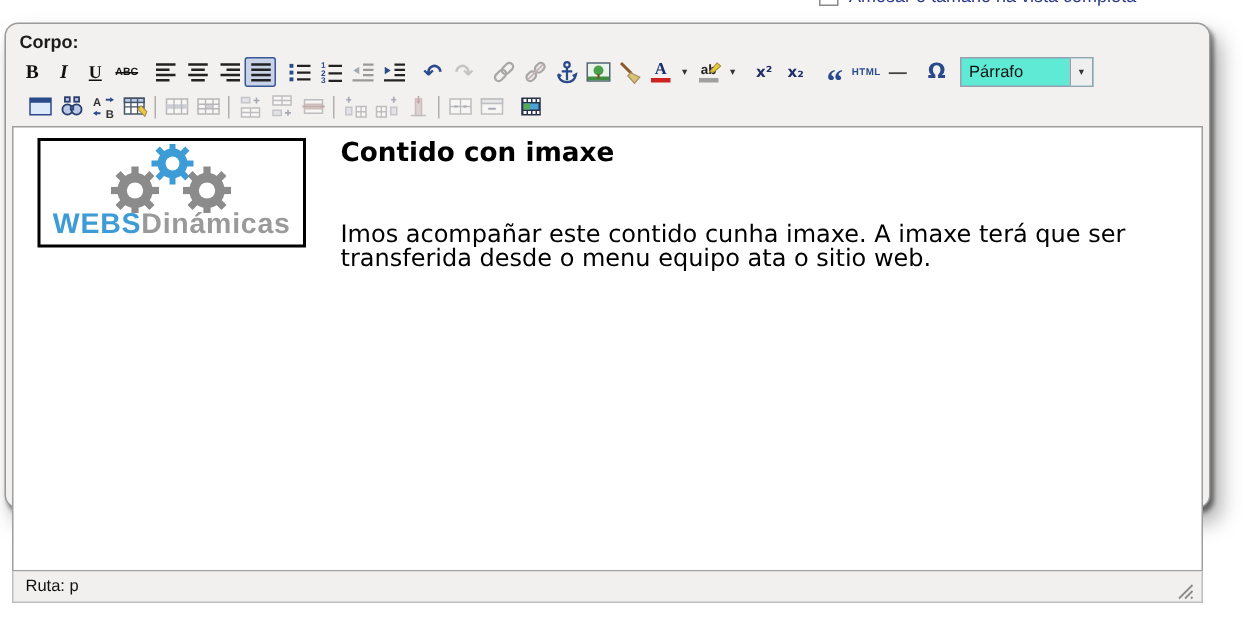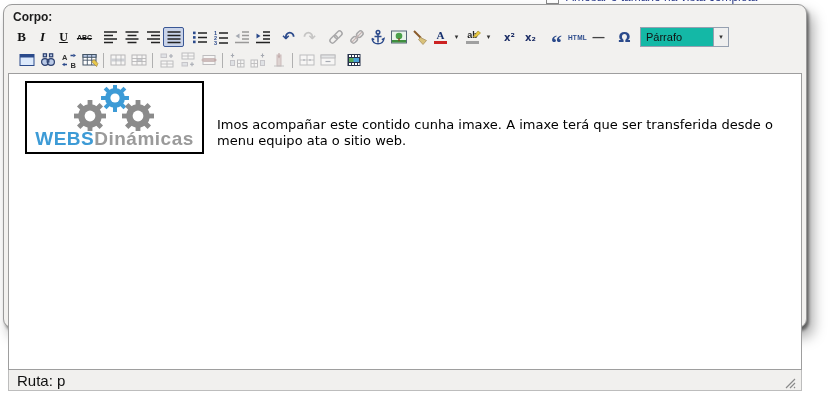--- a/index.html
+++ b/index.html
@@ -7,21 +7,21 @@
     font-family:"Liberation Sans", sans-serif; }
   #stage { position:relative; width:829px; height:418px; }
 
   
   #top-option { position:absolute; left:546px; top:0; width:230px; height:6px; overflow:hidden; }
   #top-option .inner { display:flex; align-items:center; gap:7px; margin-top:-10px; }
   #top-option .cb { width:13px; height:13px; background:#fff; border:1px solid #8a8a8a; }
   #top-option .lbl { font-size:12px; color:#2b3a8a; white-space:nowrap; }
 
   
-  #panel { position:absolute; left:3px; top:4px; width:804px; height:324px;
+  #panel { position:absolute; left:3px; top:15px; width:804px; height:324px;
     background:#f2f1ef; border:1px solid #9a9a9a; border-radius:9px;
     box-shadow:2px 3px 3px rgba(0,0,0,.45), 6px 9px 14px rgba(0,0,0,.35); }
 
   #field-label { position:absolute; left:9px; top:5px; font-size:12px; font-weight:bold; color:#1c1c1c; }
 
   .toolbar { position:absolute; left:7px; display:flex; align-items:center; height:22px; }
   #toolbar1 { top:21px; }
   #toolbar2 { top:44px; }
 
   .btn { width:21px; height:20px; display:flex; align-items:center; justify-content:center;
@@ -42,43 +42,43 @@
   .g-html { font:bold 6.5px "Liberation Sans", sans-serif; color:#2b4a8b; letter-spacing:.3px; }
   .g-hr { font:bold 12px "Liberation Sans", sans-serif; color:#444; }
   .g-omega { font:bold 14px "DejaVu Sans", sans-serif; color:#2b4a8b; }
   .color-btn { flex-direction:column; gap:1px; }
   .color-btn .ltr { font:bold 11px "Liberation Serif", serif; color:#16306e; line-height:10px; }
   .color-btn .ltr2 { font:bold 9px "Liberation Sans", sans-serif; color:#222; line-height:9px; }
   .color-btn .bar { width:13px; height:3px; }
   .dd { width:11px; height:20px; display:flex; align-items:center; justify-content:center;
     font-size:7px; color:#333; flex:none; }
 
-  .combo { display:flex; height:20px; border:1px solid #96a0b0; background:#14b8a6; flex:none; }
+  .combo { display:flex; height:20px; border:1px solid #96a0b0; background:#5eead4; flex:none; }
   .combo .val { width:72px; padding:3px 5px 0; font-size:11px; color:#111; white-space:nowrap; overflow:hidden; }
   .combo .arrow { width:15px; border-left:1px solid #96a0b0; background:#efefef;
     display:flex; align-items:center; justify-content:center; font-size:7px; color:#333; }
 
   
   #content-area { position:absolute; left:4px; top:68px; width:794px; height:297px;
     background:#fff; border:1px solid #9e9e9e; overflow:hidden;
     font-family:"DejaVu Sans", sans-serif; padding:7px 6px 0 16px; }
   #logo-image { float:left; width:179px; height:73px; border:2px solid #000; background:#fff;
-    margin-right:13px; position:relative; overflow:hidden; text-align:center; }
+    margin-right:23px; position:relative; overflow:hidden; text-align:center; }
   #logo-words { position:absolute; left:0; right:0; bottom:2px; font-weight:bold;
     font-size:19px; letter-spacing:.5px; font-family:"Liberation Sans", sans-serif; white-space:nowrap; }
   #logo-words .blue { color:#3d9bd6; }
   #logo-words .grey { color:#9a9a9a; }
   #content-heading { font-size:17.5px; font-weight:bold; color:#000; margin-bottom:9px; }
-  #content-paragraph { font-size:13px; line-height:16px; color:#000;margin-top:36px; }
+  #content-paragraph { font-size:16px; line-height:16px; color:#000;margin-top:36px; }
 
   
   #status-bar { position:absolute; left:4px; top:365px; width:794px; height:21px;
     background:#f1f0ee; border:1px solid #bdbdbd; border-top:0;
     display:flex; align-items:center; justify-content:space-between; padding:0 5px 0 8px; }
-  #status-path { font-size:15px; color:#111; }
+  #status-path { font-size:11px; color:#111; }
   #resize-handle { width:12px; height:12px; margin-top:6px; }
 
   svg { display:block; }
 </style>
 </head>
 <body>
 
 <div id="stage">
 
   <div id="top-option">
@@ -481,20 +481,21 @@
                 <rect x="-2.4" y="-16" width="4.8" height="6.5" transform="rotate(315)"></rect>
               </g>
             <circle r="11.8"></circle>
               <circle r="5.4" fill="#fff"></circle>
           </g>
         </svg>
         <div id="logo-words">
           <span class="blue">WEBS</span><span class="grey">Dinámicas</span>
         </div>
       </div>
+      <div id="content-heading">Contido con imaxe</div>
       <div id="content-paragraph">
         <span>Imos acompañar este contido cunha imaxe. A imaxe terá que ser transferida desde o menu equipo ata o sitio web.</span><br>
       </div>
     </div>
 
     <div id="status-bar">
       <span id="status-path">Ruta: p</span>
       <span id="resize-handle">
         <svg width="12" height="12" viewBox="0 0 12 12">
             <path d="M2 11l9-9M6 11l5-5M10 11l1-1" stroke="#8a8a8a" stroke-width="1.2"></path>

